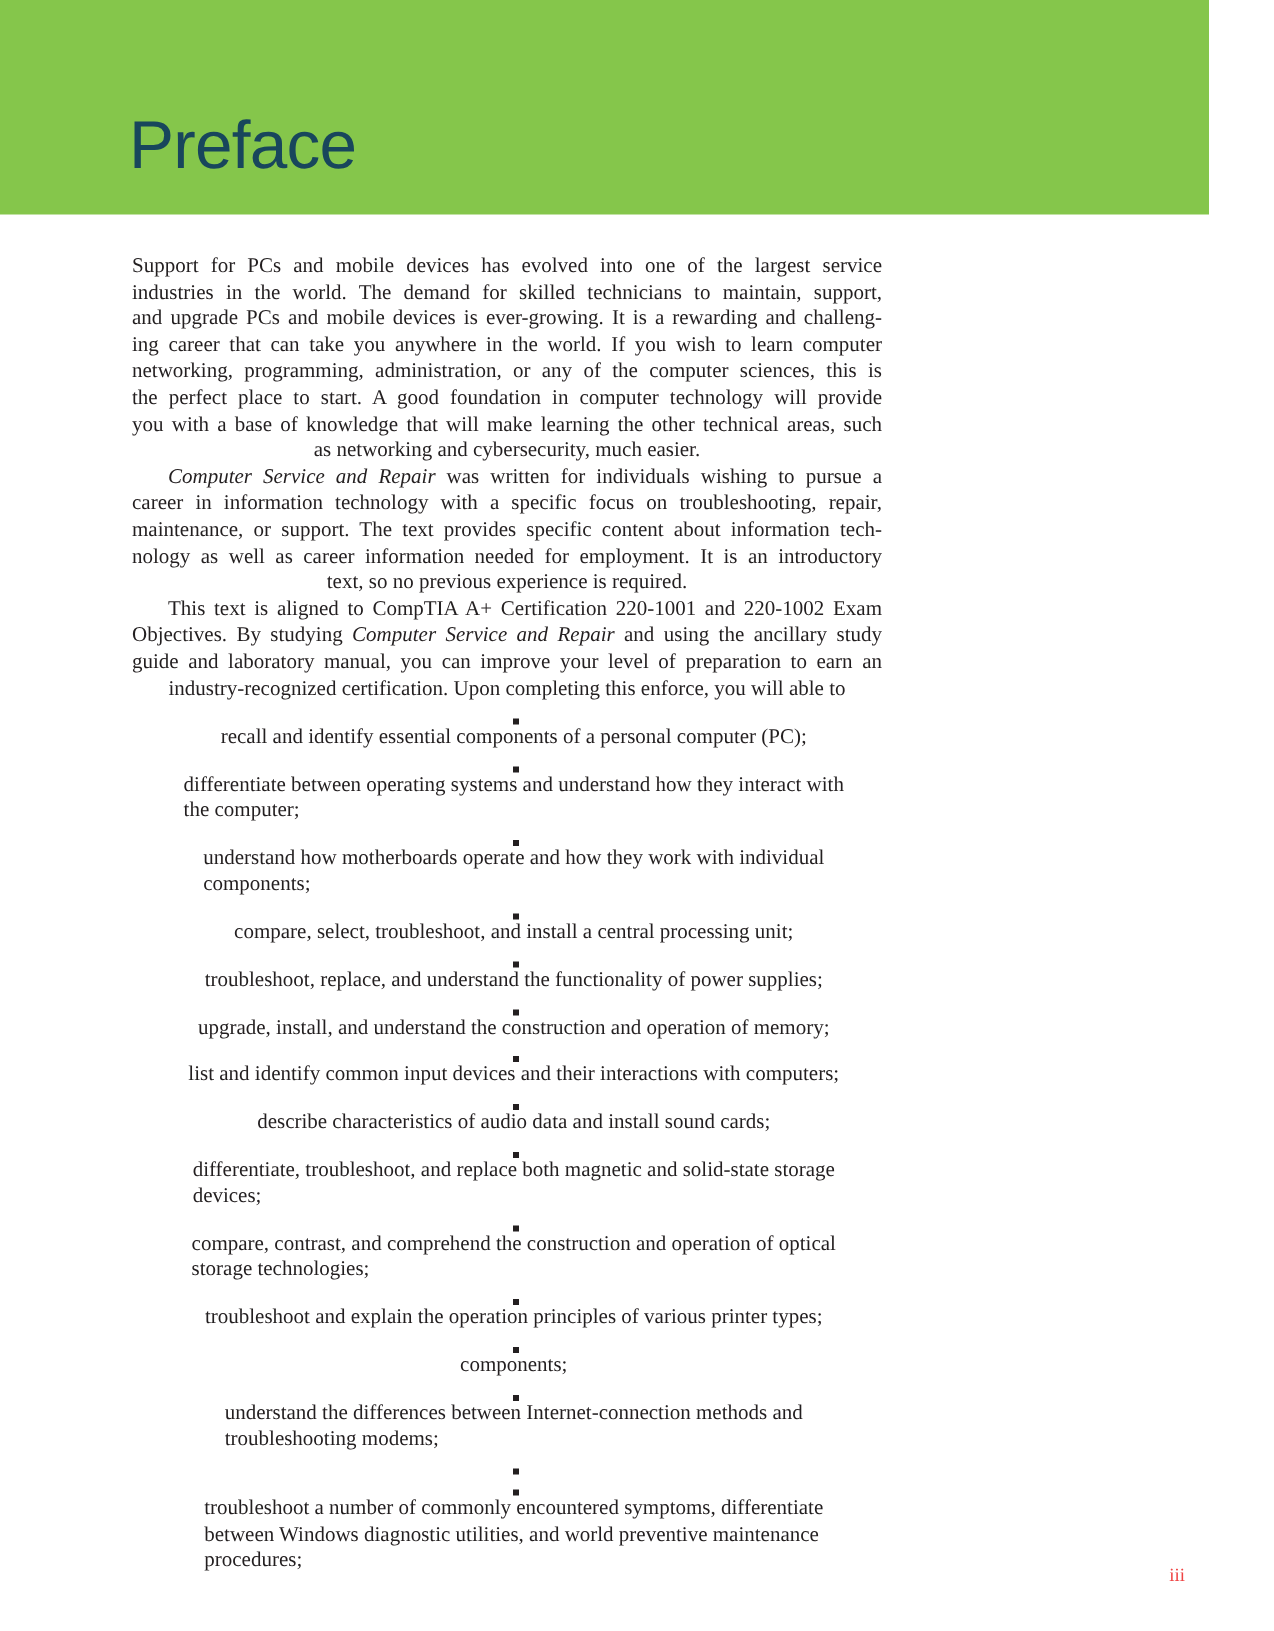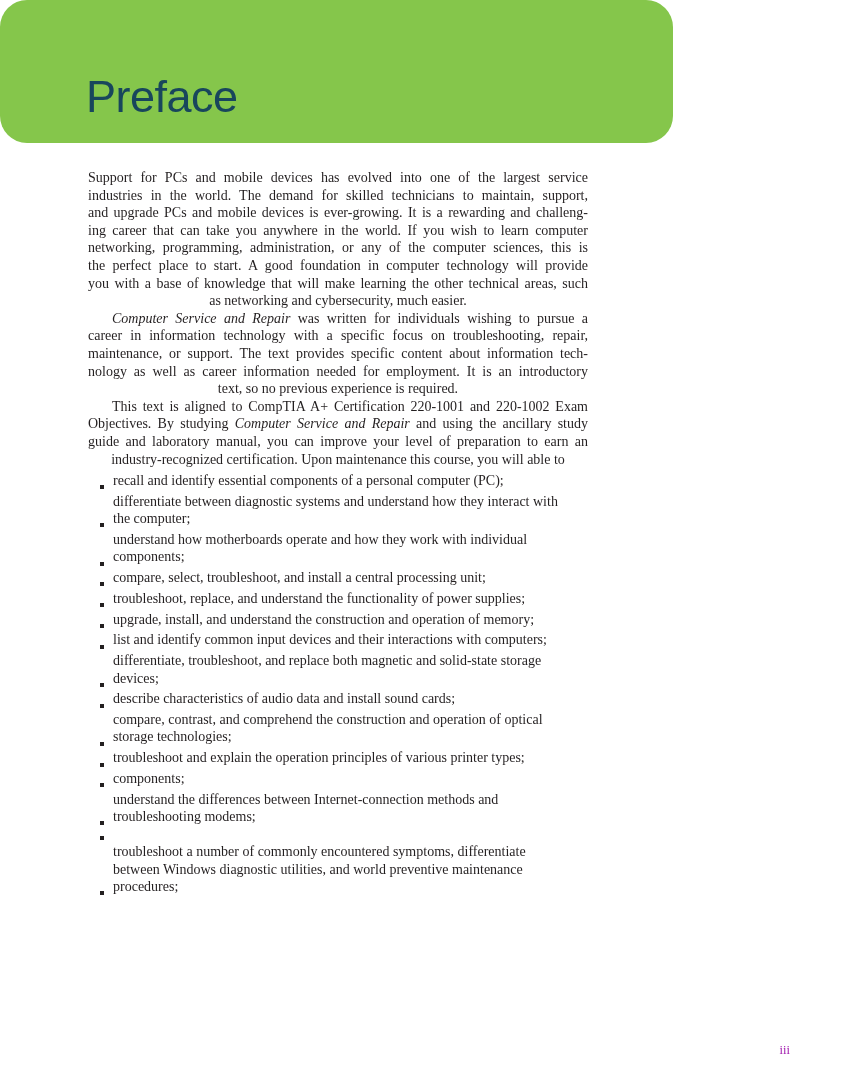--- a/index.html
+++ b/index.html
@@ -12,24 +12,23 @@
     height: 1087px;
     position: relative;
     overflow: hidden;
     font-family: "Liberation Serif", serif;
     color: #231f20;
   }
   
   .band {
     position: absolute;
     top: 0; left: 0;
-    width: 673px;
+    width: 806px;
     height: 143px;
     background: #85c64b;
-    border-radius: 27px;
   }
   .band h1 {
     position: absolute;
     left: 86px;
     top: 74px;
     margin: 0;
     font-family: "Liberation Sans", sans-serif;
     font-weight: 500;
     font-size: 45px;
     line-height: 1;
@@ -58,22 +57,23 @@
   }
   .indent { padding-left: 24px; }
   em { font-style: italic; }
 
   
   .obj-list {
     margin-top: 4px;
   }
   .bullet-item {
     display: flex;
-    align-items: flex-end;
+    align-items: center;
     margin-top: 3.5px;
+    flex-direction: column;
   }
   .bullet-item .sq {
     flex: none;
     width: 4px;
     height: 4px;
     background: #231f20;
     margin: 7px 0 0 12px;
   }
   .blines { margin-left: 9px; }
   .bline {
@@ -111,33 +111,33 @@
         <div class="tline jline">you with a base of knowledge that will make learning the other technical areas, such</div>
         <div class="tline lastline">as networking and cybersecurity, much easier.</div>
         <div class="tline jline indent"><em>Computer Service and Repair</em> was written for individuals wishing to pursue a</div>
         <div class="tline jline">career in information technology with a specific focus on troubleshooting, repair,</div>
         <div class="tline jline">maintenance, or support. The text provides specific content about information tech-</div>
         <div class="tline jline">nology as well as career information needed for employment. It is an introductory</div>
         <div class="tline lastline">text, so no previous experience is required.</div>
         <div class="tline jline indent">This text is aligned to CompTIA A+ Certification 220-1001 and 220-1002 Exam</div>
         <div class="tline jline">Objectives. By studying <em>Computer Service and Repair</em> and using the ancillary study</div>
         <div class="tline jline">guide and laboratory manual, you can improve your level of preparation to earn an</div>
-        <div class="tline lastline">industry-recognized certification. Upon maintenance this course, you will able to</div>
+        <div class="tline lastline">industry-recognized certification. Upon completing this enforce, you will able to</div>
       </div>
     <div class="obj-list">
         <div class="bullet-item">
           <span class="sq"></span>
           <div class="blines">
             <div class="bline">recall and identify essential components of a personal computer (PC);</div>
           </div>
         </div>
         <div class="bullet-item">
           <span class="sq"></span>
           <div class="blines">
-            <div class="bline">differentiate between diagnostic systems and understand how they interact with</div>
+            <div class="bline">differentiate between operating systems and understand how they interact with</div>
             <div class="bline">the computer;</div>
           </div>
         </div>
         <div class="bullet-item">
           <span class="sq"></span>
           <div class="blines">
             <div class="bline">understand how motherboards operate and how they work with individual</div>
             <div class="bline">components;</div>
           </div>
         </div>
@@ -161,28 +161,28 @@
         </div>
         <div class="bullet-item">
           <span class="sq"></span>
           <div class="blines">
             <div class="bline">list and identify common input devices and their interactions with computers;</div>
           </div>
         </div>
         <div class="bullet-item">
           <span class="sq"></span>
           <div class="blines">
+            <div class="bline">describe characteristics of audio data and install sound cards;</div>
+          </div>
+        </div>
+        <div class="bullet-item">
+          <span class="sq"></span>
+          <div class="blines">
             <div class="bline">differentiate, troubleshoot, and replace both magnetic and solid-state storage</div>
             <div class="bline">devices;</div>
-          </div>
-        </div>
-        <div class="bullet-item">
-          <span class="sq"></span>
-          <div class="blines">
-            <div class="bline">describe characteristics of audio data and install sound cards;</div>
           </div>
         </div>
         <div class="bullet-item">
           <span class="sq"></span>
           <div class="blines">
             <div class="bline">compare, contrast, and comprehend the construction and operation of optical</div>
             <div class="bline">storage technologies;</div>
           </div>
         </div>
         <div class="bullet-item">
@@ -211,15 +211,15 @@
           <span class="sq"></span>
           <div class="blines">
             <div class="bline">troubleshoot a number of commonly encountered symptoms, differentiate</div>
             <div class="bline">between Windows diagnostic utilities, and world preventive maintenance</div>
             <div class="bline">procedures;</div>
           </div>
         </div>
       </div>
   </main>
 
-  <span class="pagenum" style="color: #a21caf;">iii</span>
+  <span class="pagenum" style="color: #ef4444;">iii</span>
 
 </div>
 
 </body></html>

